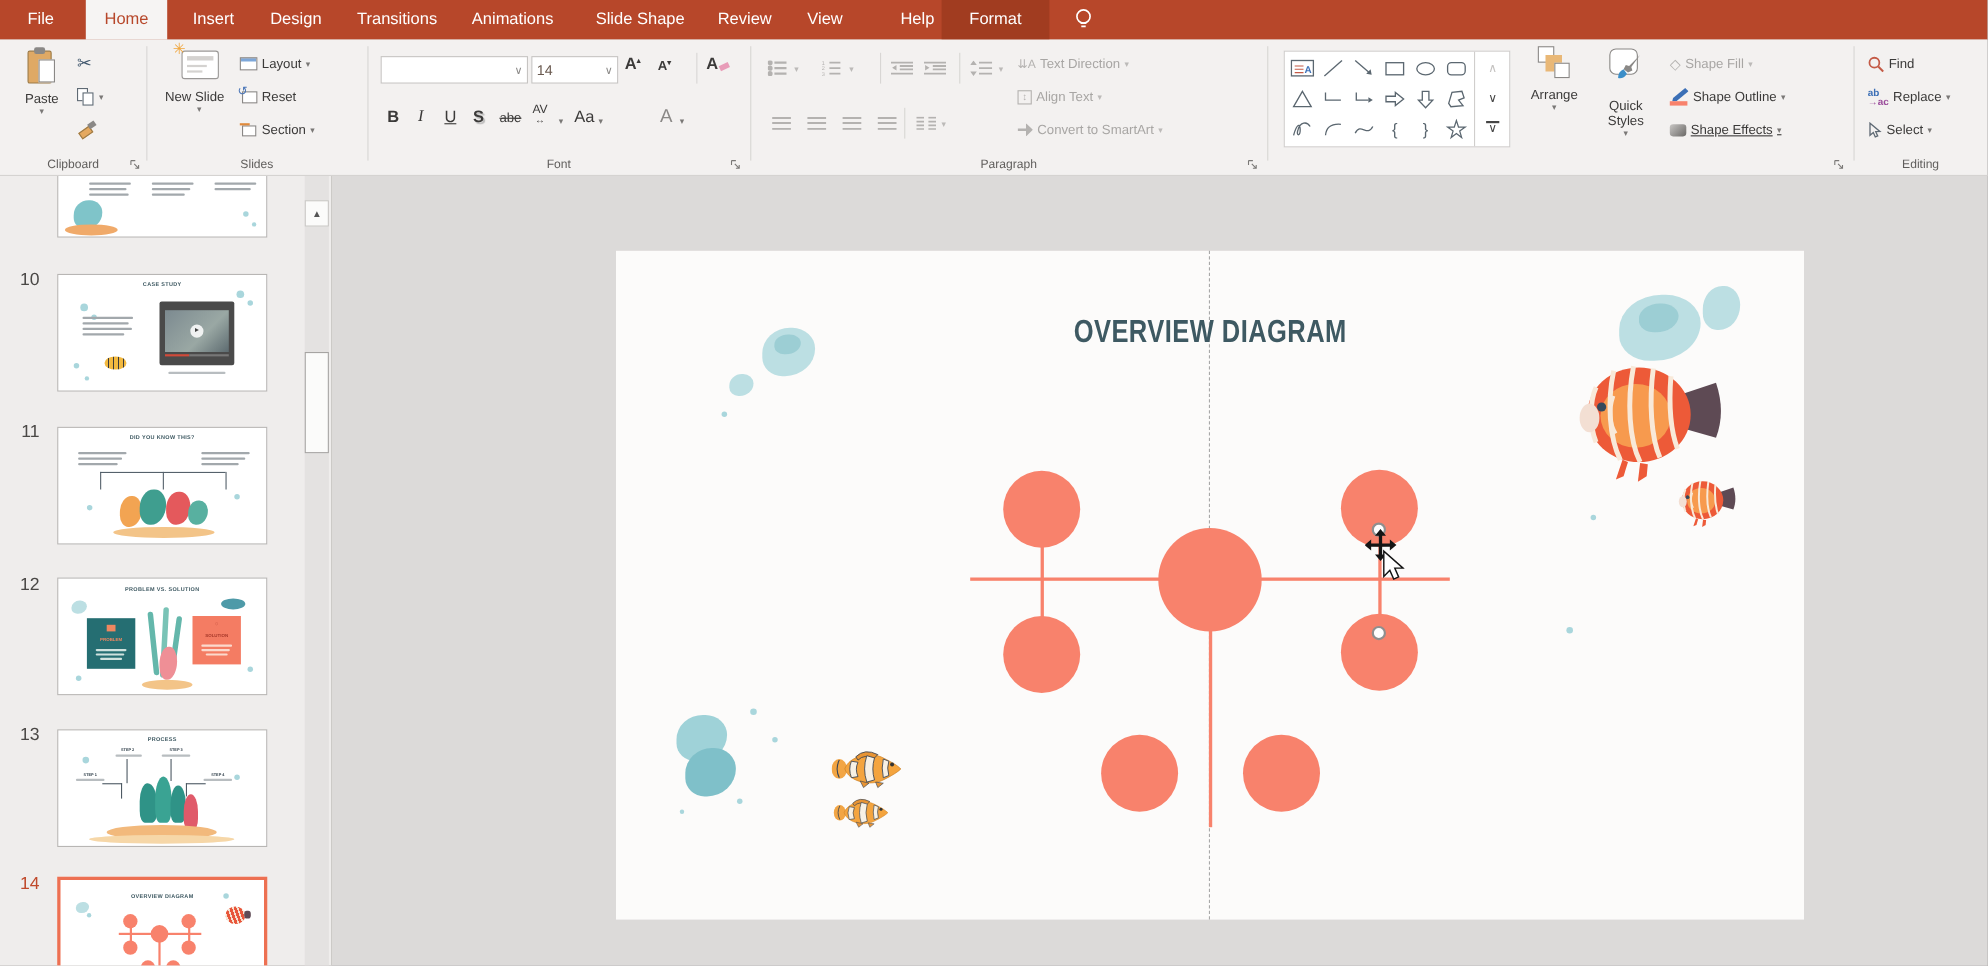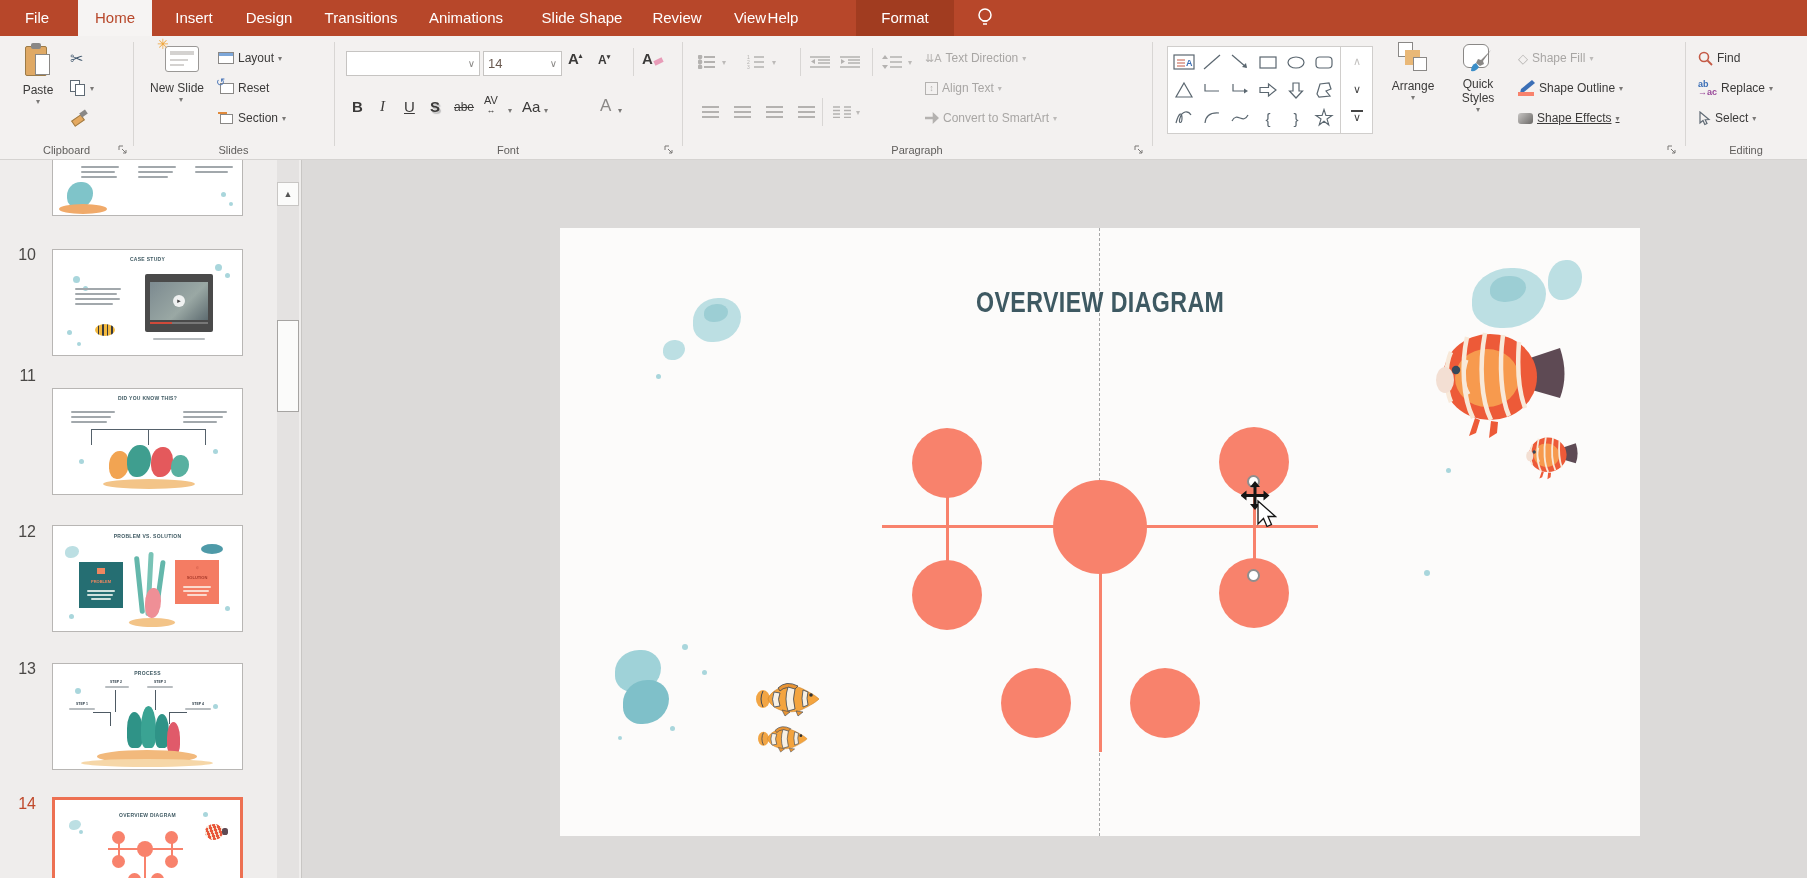--- a/index.html
+++ b/index.html
@@ -65,21 +65,21 @@
   <div id="topbar">
     <div class="tab" style="left:8px;width:58px;">File</div>
     <div class="tab active" style="left:78px;width:74px;">Home</div>
     <div class="tab" style="left:164px;width:60px;">Insert</div>
     <div class="tab" style="left:236px;width:66px;">Design</div>
     <div class="tab" style="left:318px;width:86px;">Transitions</div>
     <div class="tab" style="left:420px;width:92px;">Animations</div>
     <div class="tab" style="left:536px;width:92px;">Slide Shape</div>
     <div class="tab" style="left:644px;width:66px;">Review</div>
     <div class="tab" style="left:724px;width:52px;">View</div>
-    <div class="tab" style="left:757px;width:52px;">Help</div>
+    <div class="tab" style="left:808px;width:52px;">Help</div>
     <div class="tab ctx" style="left:856px;width:98px;">Format</div>
     <span class="abs" style="left:976px;top:7px;">
       <svg width="18" height="22" viewBox="0 0 18 22">
           <circle cx="9" cy="8" r="6" fill="none" stroke="#fff" stroke-width="1.5"></circle>
           <path d="M6.5 14 h5 M7 17 h4" stroke="#fff" stroke-width="1.5"></path>
         </svg>
     </span>
   </div>
 
   <div id="ribbon">
@@ -360,21 +360,21 @@
       <div class="caret">▾</div>
     </div>
     <div class="bigbtn" style="left:1450px;width:56px;">
       <span style="display:inline-block;position:relative;width:34px;height:32px;">
         <span class="abs" style="left:2px;top:2px;width:26px;height:24px;border:1.5px solid #8a8886;border-radius:6px;background:#fff;"></span>
         <svg class="abs" style="left:8px;top:6px;" width="26" height="26" viewBox="0 0 26 26">
             <path d="M22 2 L12 12 l-3 -1 -2 4 4 3 4 -2 -1 -3 Z" fill="#8a8886"></path>
             <path d="M7 15 q-5 2 -5 8 q5 1 8 -4 Z" fill="#3b8ec8"></path>
           </svg>
       </span>
-      <div style="width:56px;line-height:14px;margin-top:0;">Quick Styles</div>
+      <div style="width:56px;line-height:14px;margin-top:12px;">Quick Styles</div>
       <div class="caret">▾</div>
     </div>
     <div class="smallbtn dim" style="left:1518px;top:10px;">
         <span style="font-size:13px;color:#b4b2b0;">◇</span>
         <span>Shape Fill</span>
         <span class="caret dim">▾</span>
       </div>
     <div class="smallbtn" style="left:1518px;top:40px;">
       <span style="display:inline-block;position:relative;width:17px;height:17px;"><svg width="17" height="12" viewBox="0 0 17 12">
             <path d="M14 0 L17 3 6 12 2 13 3 9 Z" fill="#3b6fb6"></path>
@@ -461,21 +461,21 @@
         <div class="abs" style="left:28px;top:21px;width:12px;height:12px;border-radius:50%;background:rgba(255,255,255,.85);color:#444;font-size:7px;text-align:center;line-height:12px;">▸</div>
         <div class="abs" style="left:5px;top:48px;width:22px;height:2px;background:#d04a3a;"></div>
         <div class="abs" style="left:27px;top:48px;width:36px;height:2px;background:#777;"></div>
       </div>
       <i class="tbl" style="left:100px;top:88px;width:52px;"></i>
       <div class="abs" style="left:42px;top:74px;width:20px;height:12px;border-radius:50%;background:repeating-linear-gradient(90deg,#f3b93f 0 3px,#3a3a3a 3px 4.5px);"></div>
       <span class="dot" style="left:14px;top:80px;width:5px;height:5px;"></span>
       <span class="dot" style="left:24px;top:92px;width:4px;height:4px;"></span>
     </div>
 
-    <div class="slidenum" style="top:207px;">11</div>
+    <div class="slidenum" style="top:224px;">11</div>
     <div class="thumb" style="top:228px;">
       <div class="mini-title" style="top:6px;">DID YOU KNOW THIS?</div>
       <i class="tb" style="left:18px;top:22px;width:44px;"></i>
       <i class="tb" style="left:18px;top:27px;width:40px;"></i>
       <i class="tb" style="left:18px;top:32px;width:36px;"></i>
       <i class="tb" style="left:130px;top:22px;width:44px;"></i>
       <i class="tb" style="left:130px;top:27px;width:40px;"></i>
       <i class="tb" style="left:130px;top:32px;width:34px;"></i>
       <div class="abs" style="left:38px;top:40px;width:114px;height:1px;background:#55616b;"></div>
       <div class="abs" style="left:38px;top:40px;width:1px;height:16px;background:#55616b;"></div>

